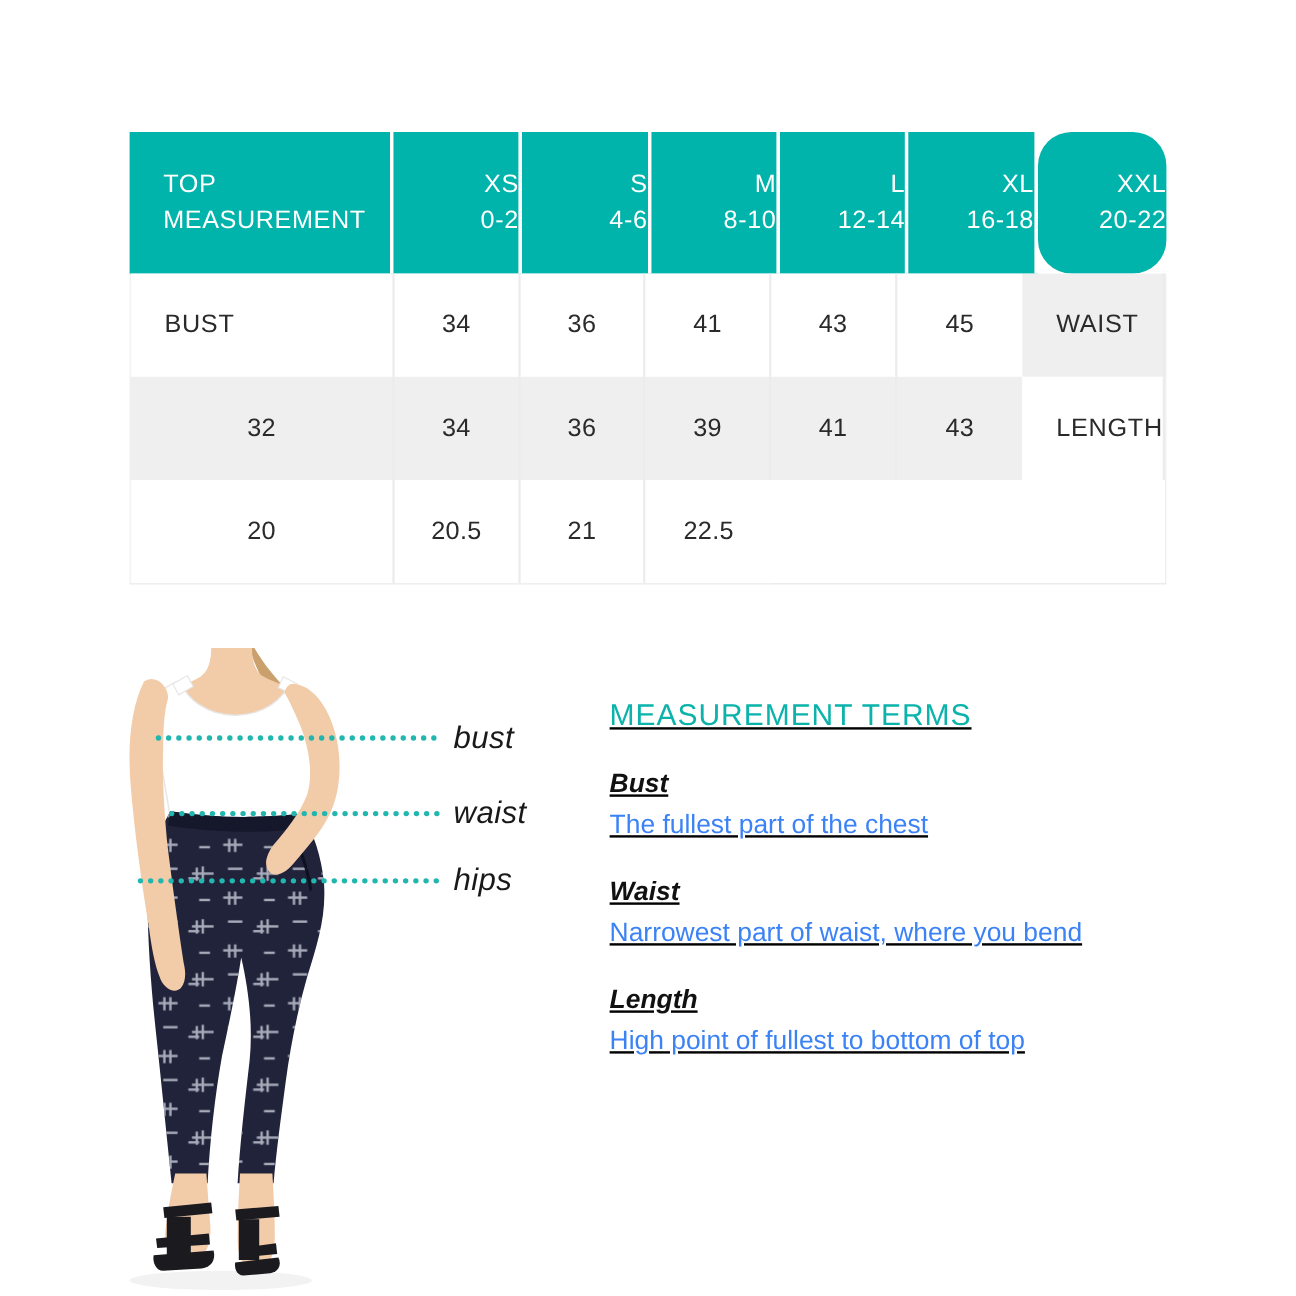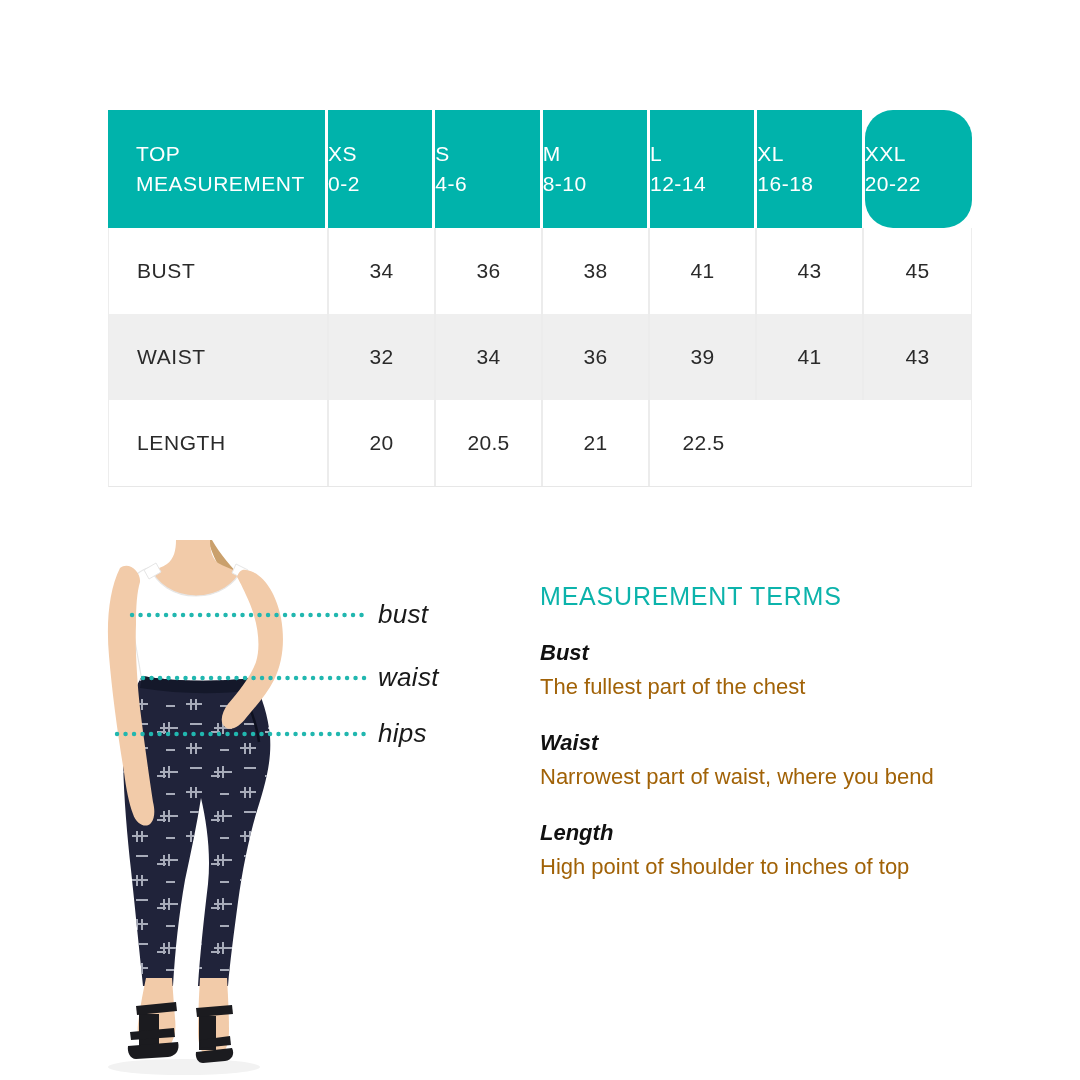--- a/index.html
+++ b/index.html
@@ -9,21 +9,21 @@
     font-family:"Liberation Sans", sans-serif; overflow:hidden;
   }
 
   
   .tbl { position:absolute; left:108px; top:110px; width:864px; }
   .tbl-head {
     display:grid; grid-template-columns:220px repeat(6, 1fr);
   }
   .th {
     background:#00b3ab; color:#ffffff; height:118px;
-    display:flex; flex-direction:column; justify-content:center; align-items:flex-start;
+    display:flex; flex-direction:column; justify-content:center; align-items:flex-end;
     font-size:21px; letter-spacing:0.5px; line-height:30px;
     border-right:3px solid #ffffff;
   }
   .th:last-child { border-right:none;border-radius:28px; }
   .th.corner { align-items:flex-start; padding-left:28px; }
   .tbl-body {
     display:grid; grid-template-columns:220px repeat(6, 1fr);
     border-left:1px solid #ededed; border-right:1px solid #ededed; border-bottom:1px solid #e7e7e7;
   }
   .td {
@@ -45,26 +45,26 @@
   .guides { position:absolute; left:100px; top:595px; width:300px; height:150px; }
   .pt-label {
     position:absolute; left:378px; font-style:italic; font-size:26px; color:#191919;
     line-height:32px; letter-spacing:0.3px;
   }
   .pt-bust  { top:598px; }
   .pt-waist { top:661px; }
   .pt-hips  { top:717px; }
 
   
-  .terms { position:absolute; left:540px; top:582px; width:452px; }
+  .terms { position:absolute; left:508px; top:582px; width:452px;text-decoration:underline; }
   .terms-title { color:#0cb3ab; font-size:25px; letter-spacing:0.8px; }
   .term-group { margin-top:27px; }
   .term-group:first-of-type { margin-top:37px; }
   .term-name { font-size:22px; font-weight:bold; font-style:italic; color:#111111; line-height:29px; }
-  .term-def  { font-size:22px; color:#a16207; line-height:29px; margin-top:5px; }
+  .term-def  { font-size:22px; color:#3b82f6; line-height:29px; margin-top:5px; }
 </style>
 </head>
 <body>
 
 <div class="page">
 
   <div class="tbl">
     <div class="tbl-head">
       <div class="th corner">
         <span>TOP</span>
@@ -94,21 +94,20 @@
         <span>XXL</span>
         <span>20-22</span>
       </div>
     </div>
 
     <div class="tbl-body">
 
       <div class="td rowlabel">BUST</div>
       <div class="td">34</div>
       <div class="td">36</div>
-      <div class="td">38</div>
       <div class="td">41</div>
       <div class="td">43</div>
       <div class="td last">45</div>
 
       <div class="td alt rowlabel">WAIST</div>
       <div class="td alt">32</div>
       <div class="td alt">34</div>
       <div class="td alt">36</div>
       <div class="td alt">39</div>
       <div class="td alt">41</div>
@@ -204,17 +203,17 @@
       <div class="term-def">The fullest part of the chest</div>
     </div>
 
     <div class="term-group">
       <div class="term-name">Waist</div>
       <div class="term-def">Narrowest part of waist, where you bend</div>
     </div>
 
     <div class="term-group">
       <div class="term-name">Length</div>
-      <div class="term-def">High point of shoulder to inches of top</div>
+      <div class="term-def">High point of fullest to bottom of top</div>
     </div>
   </div>
 
 </div>
 
 </body></html>

